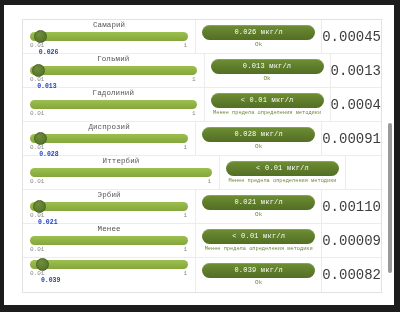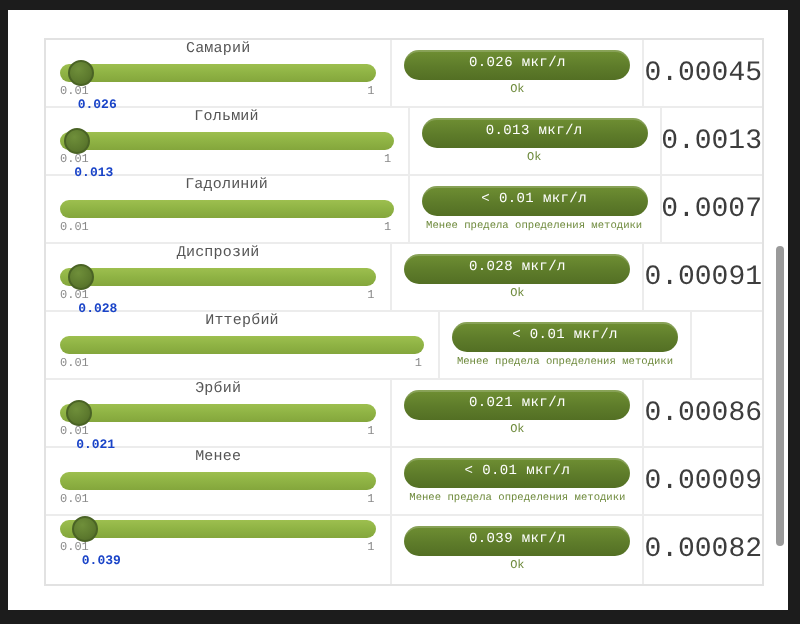--- a/index.html
+++ b/index.html
@@ -194,21 +194,21 @@
           </div>
           <div class="scale">
             <span class="min">0.01</span>
             <span class="max">1</span>
           </div>
         </div>
         <div class="c-badge">
           <div class="badge">&lt; 0.01 мкг/л</div>
           <div class="badge-sub">Менее предела определения методики</div>
         </div>
-        <div class="c-num">0.0007</div>
+        <div class="c-num">0.0004</div>
       </div>
       <div class="row">
         <div class="c-slider">
           <div class="el-name">Диспрозий</div>
           <div class="track-wrap">
             <div class="track"></div>
             <div class="handle" style="left: 2.8%;"></div>
           </div>
           <div class="scale">
             <span class="min">0.01</span>
@@ -248,21 +248,21 @@
           <div class="scale">
             <span class="min">0.01</span>
             <span class="max">1</span>
             <span class="val" style="left: 5.1%;">0.021</span>
           </div>
         </div>
         <div class="c-badge">
           <div class="badge">0.021 мкг/л</div>
           <div class="badge-sub ok">Ok</div>
         </div>
-        <div class="c-num">0.00086</div>
+        <div class="c-num">0.00110</div>
       </div>
       <div class="row">
         <div class="c-slider">
           <div class="el-name">Менее</div>
           <div class="track-wrap">
             <div class="track"></div>
           </div>
           <div class="scale">
             <span class="min">0.01</span>
             <span class="max">1</span>

